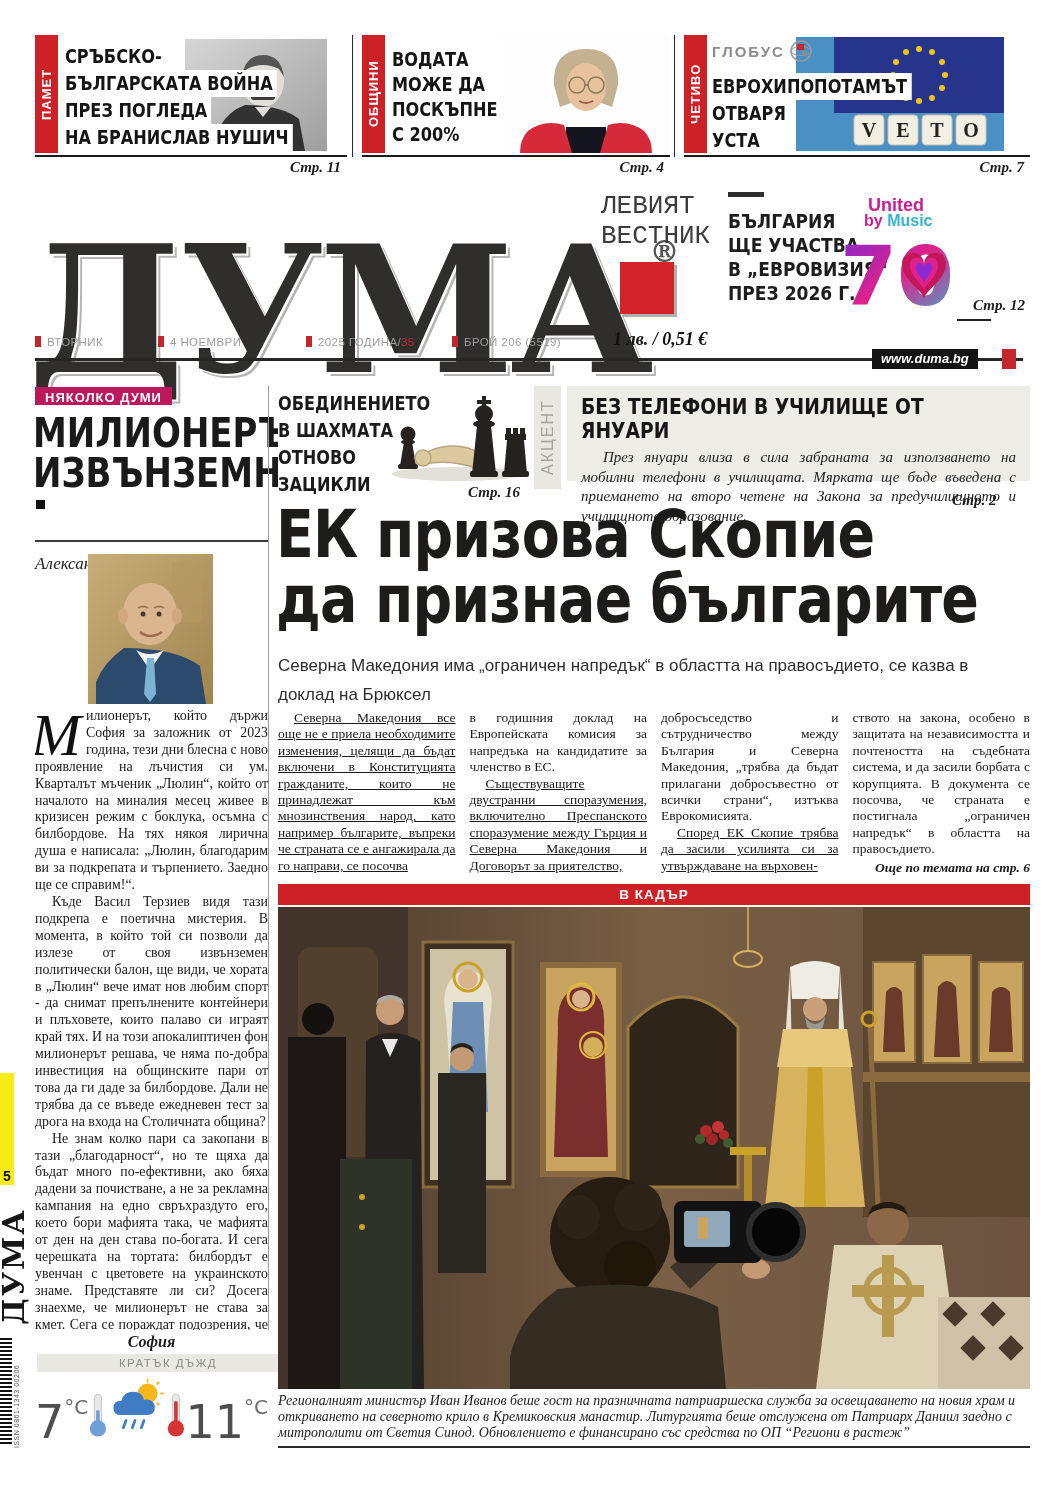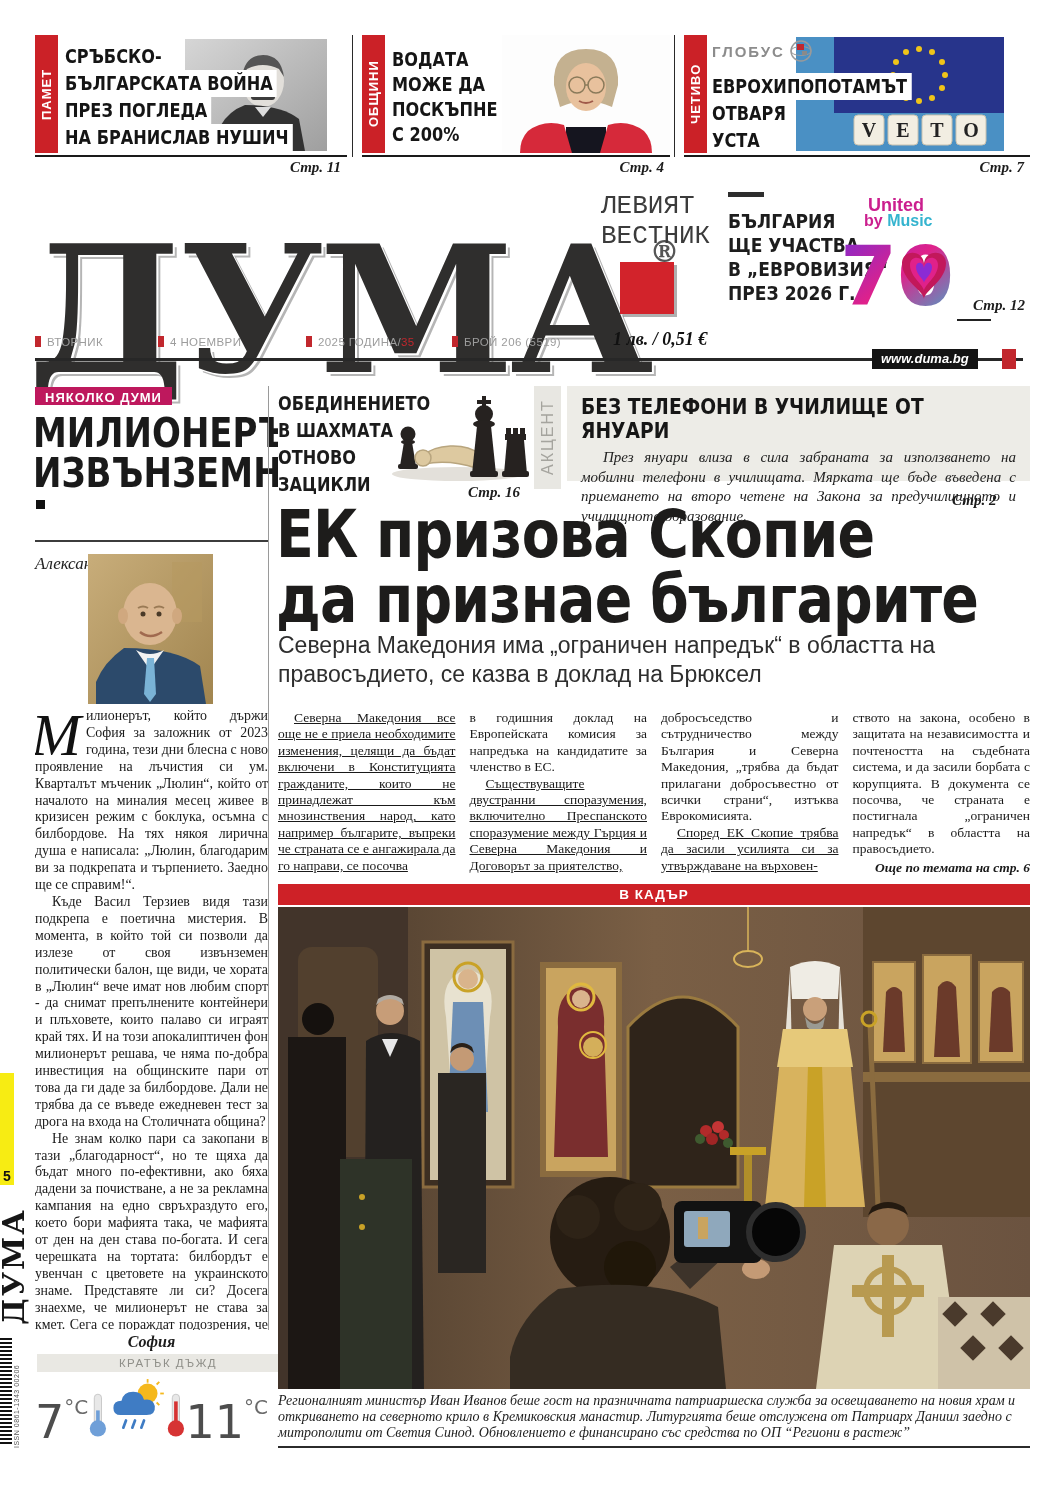--- a/index.html
+++ b/index.html
@@ -83,21 +83,21 @@
                font-size:16px;letter-spacing:2px;writing-mode:vertical-rl;transform:rotate(180deg);
                display:flex;align-items:center;justify-content:center;}
   .accentbox{left:567px;top:386px;width:463px;height:95px;background:#edece7;}
   .accenttitle{font-size:22px;line-height:24px;margin:9px 14px 5px;color:#161616;}
   .accentbody{font:italic 15px/19.5px "Liberation Serif",serif;text-align:justify;margin:0 14px;
               text-indent:22px;color:#222;}
   .accentpage{left:952px;top:492px;}
   
   .headline{left:276px;top:502px;font-size:66px;line-height:65px;letter-spacing:-1px;color:#1d1c1b;}
   .headline .ln{white-space:nowrap;}
-  .subhead{left:278px;top:631px;width:720px;font-size:23px;line-height:29px;color:#2e2e2e;}
+  .subhead{left:278px;top:651px;width:720px;font-size:17px;line-height:29px;color:#2e2e2e;}
   .article{left:278px;top:710px;width:752px;height:172px;display:flex;gap:14px;overflow:hidden;}
   .article .col{flex:1;font:13.5px/16.4px "Liberation Serif",serif;text-align:justify;color:#191919;}
   .article p{margin:0;} .article p.ind{text-indent:16px;text-decoration:underline;}
   .morelink{text-align:right;font:bold italic 13.5px "Liberation Serif",serif;margin-top:2px;}
   .framebar{left:278px;top:884px;width:752px;height:21px;background:#ce2127;color:#fff;
             font:bold 13.5px/21px "Liberation Sans",sans-serif;letter-spacing:1px;text-align:center;}
   .mainphoto{left:278px;top:907px;width:752px;height:482px;}
   .caption{left:278px;top:1393px;width:752px;font:italic 14px/15.8px "Liberation Serif",serif;color:#1c1c1c;}
   .bottomrule{left:278px;top:1446px;width:752px;height:2px;background:#2b2b2b;}
   .brand-globus{display:flex;align-items:center;gap:4px;font:bold 15px "Liberation Sans",sans-serif;

